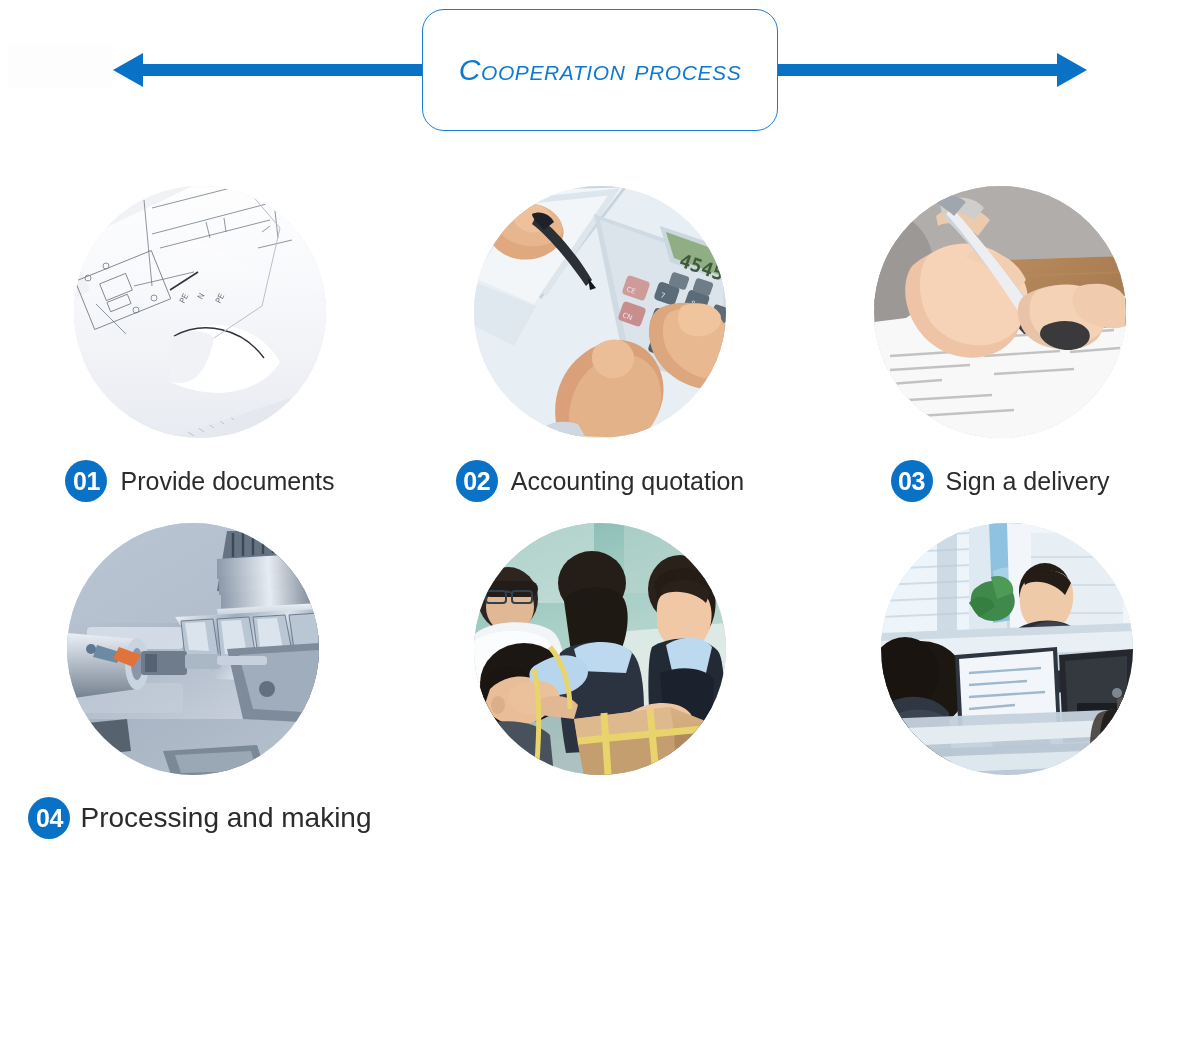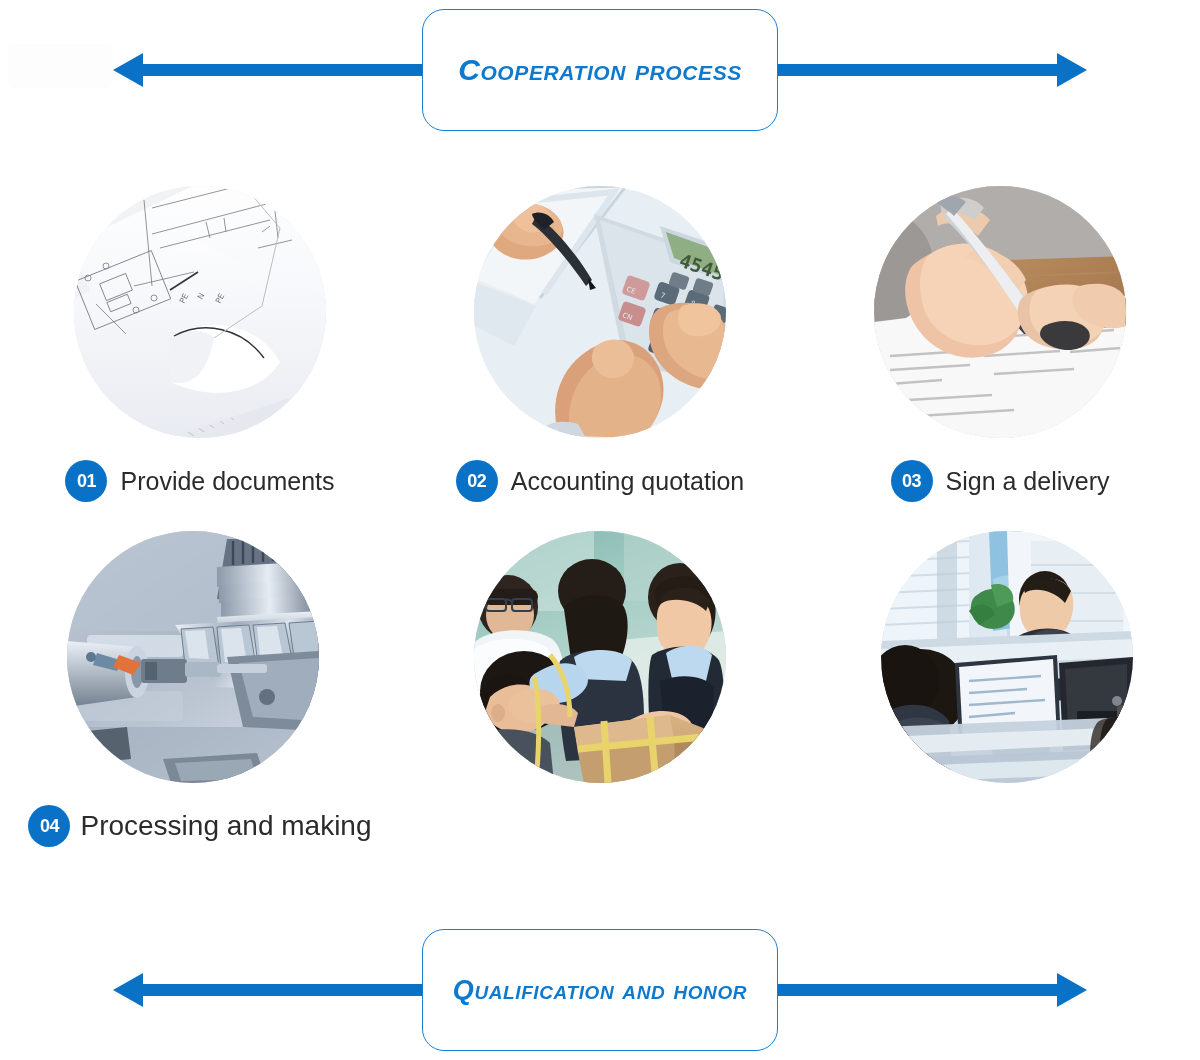--- a/index.html
+++ b/index.html
@@ -50,21 +50,21 @@
     background: #ffffff;
     border: 1.6px solid #1a7fd4;
     border-radius: 22px;
     display: flex;
     align-items: center;
     justify-content: center;
   }
   .title-text {
     font-family: "Liberation Sans", sans-serif;
     font-style: italic;
-    font-weight: 700;
+    font-weight: 400;
     font-variant: small-caps;
     font-size: 30px;
     letter-spacing: 0.6px;
     color: #0d7ad0;
     white-space: nowrap;
     line-height: 1;
   }
   .banner-bottom .title-text { font-size: 27px; }
 
   
@@ -76,21 +76,21 @@
     height: 720px;
   }
   .step-row {
     position: absolute;
     left: 0;
     width: 1200px;
     height: 360px;
     display: flex;
   }
   .row-1 { top: 0px; }
-  .row-2 { top: 345px; gap: 20px; }
+  .row-2 { top: 337px; gap: 20px; }
 
   .step {
     width: 400px;
     height: 360px;
     position: relative;
   }
 
   .thumb {
     position: absolute;
     left: 50%;
@@ -117,21 +117,21 @@
   }
   .row-2 .caption { gap: 10px; }
 
   .badge {
     flex: 0 0 auto;
     width: 42px;
     height: 42px;
     border-radius: 50%;
     background: #0a72c6;
     color: #ffffff;
-    font-size: 18px;
+    font-size: 25px;
     font-weight: 700;
     letter-spacing: -0.5px;
     display: flex;
     align-items: center;
     justify-content: center;
     line-height: 1;
     font-family: "Liberation Sans", sans-serif;
   }
 
   .step-label {
@@ -607,24 +607,14 @@
             <path d="M0 236 L252 226 L252 242 L0 252 Z" fill="#dde7ee"></path>
             <path d="M218 190 C236 182 252 186 252 200 L252 252 L214 252 C206 230 208 198 218 190 Z" fill="#3a3430" opacity="0.85"></path>
             <path d="M226 188 C242 182 252 188 252 202 L252 250 L224 250 C216 228 218 194 226 188 Z" fill="#241f1c"></path>
             <path d="M236 176 C248 170 252 176 252 190 L236 190 Z" fill="#55504c"></path>
           </svg>
         </div>
       </div>
     </div>
   </div>
 
-  <div class="banner banner-bottom">
-    <div class="arrow-wrap">
-      <svg viewBox="0 0 974 34" preserveAspectRatio="none" aria-hidden="true">
-        <polygon points="0,17 30,0 30,11 944,11 944,0 974,17 944,34 944,23 30,23 30,34" fill="#0a72c6"></polygon>
-      </svg>
-    </div>
-    <div class="title-box">
-      <span class="title-text">Qualification and honor</span>
-    </div>
-  </div>
 
 </div>
 
 </body></html>

